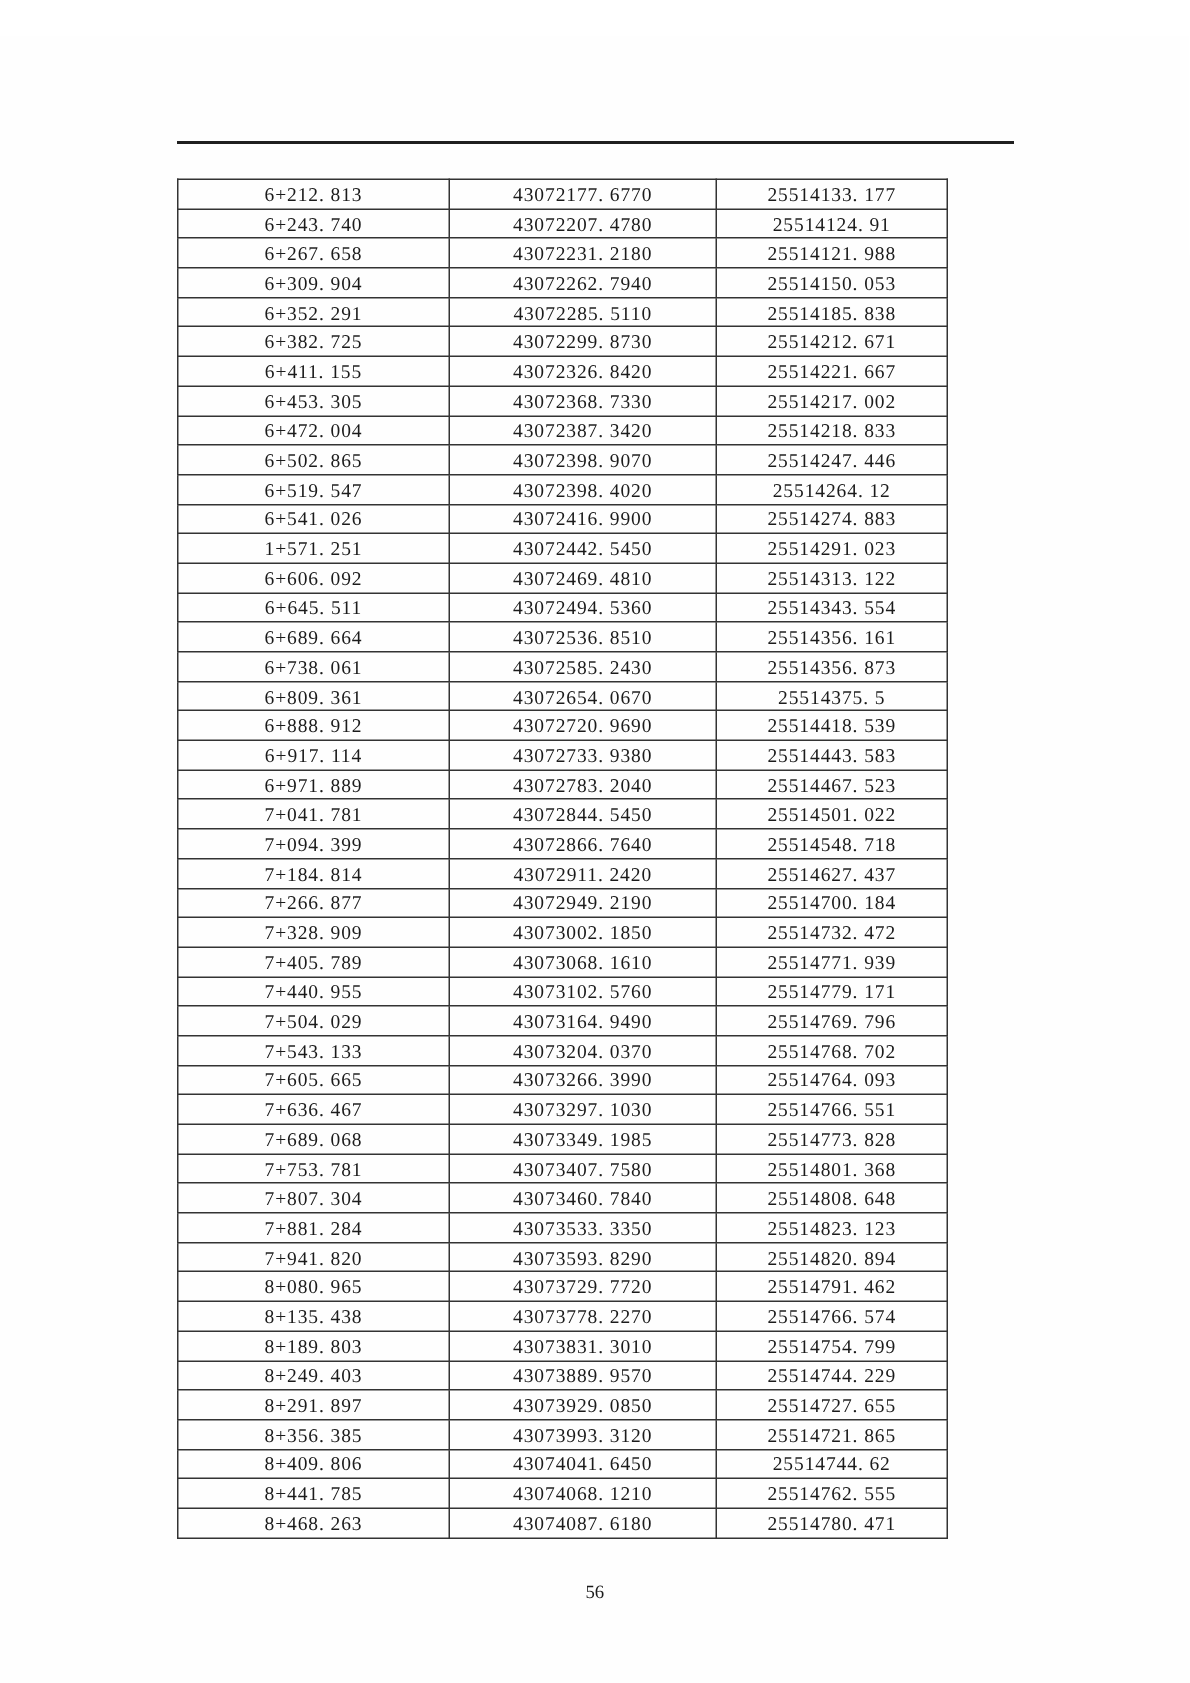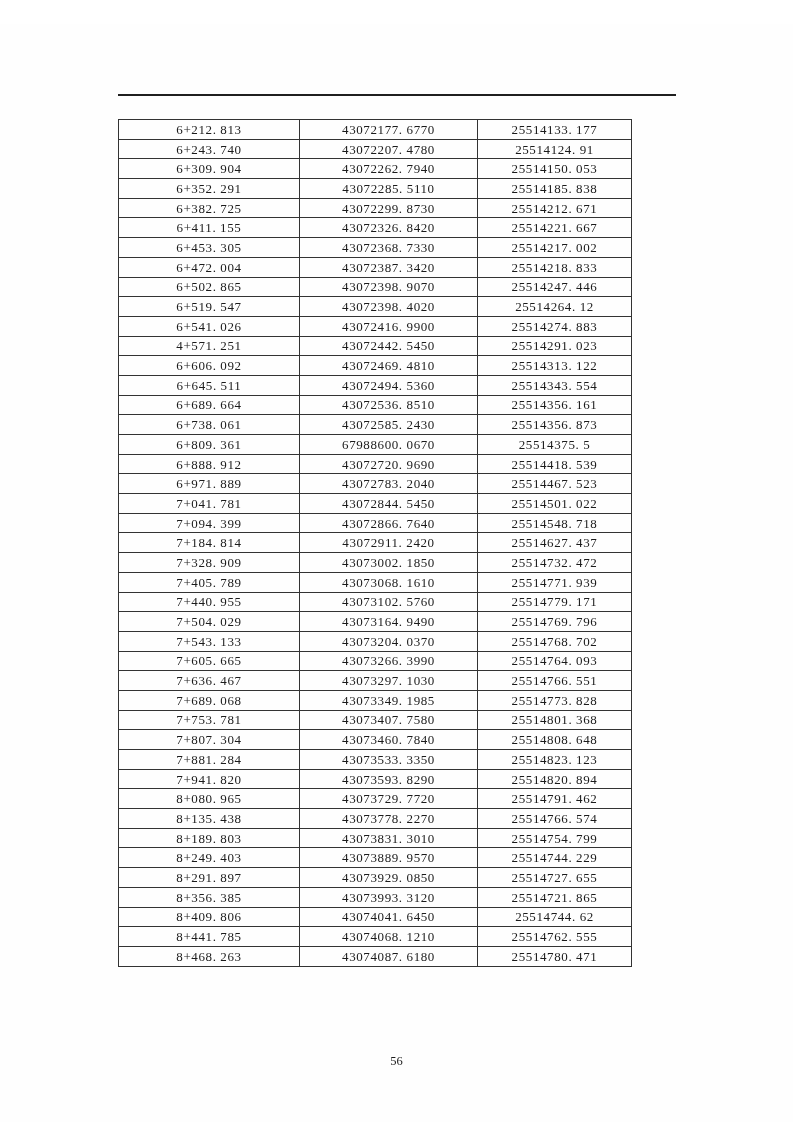--- a/index.html
+++ b/index.html
@@ -77,20 +77,25 @@
       <td>6+212. 813</td>
       <td>43072177. 6770</td>
       <td>25514133. 177</td>
     </tr>
         <tr>
       <td>6+243. 740</td>
       <td>43072207. 4780</td>
       <td>25514124. 91</td>
     </tr>
         <tr>
+      <td>6+267. 658</td>
+      <td>43072231. 2180</td>
+      <td>25514121. 988</td>
+    </tr>
+        <tr>
       <td>6+309. 904</td>
       <td>43072262. 7940</td>
       <td>25514150. 053</td>
     </tr>
         <tr>
       <td>6+352. 291</td>
       <td>43072285. 5110</td>
       <td>25514185. 838</td>
     </tr>
         <tr>
@@ -122,21 +127,21 @@
       <td>6+519. 547</td>
       <td>43072398. 4020</td>
       <td>25514264. 12</td>
     </tr>
         <tr>
       <td>6+541. 026</td>
       <td>43072416. 9900</td>
       <td>25514274. 883</td>
     </tr>
         <tr>
-      <td>4+571. 251</td>
+      <td>1+571. 251</td>
       <td>43072442. 5450</td>
       <td>25514291. 023</td>
     </tr>
         <tr>
       <td>6+606. 092</td>
       <td>43072469. 4810</td>
       <td>25514313. 122</td>
     </tr>
         <tr>
       <td>6+645. 511</td>
@@ -148,49 +153,59 @@
       <td>43072536. 8510</td>
       <td>25514356. 161</td>
     </tr>
         <tr>
       <td>6+738. 061</td>
       <td>43072585. 2430</td>
       <td>25514356. 873</td>
     </tr>
         <tr>
       <td>6+809. 361</td>
-      <td>67988600. 0670</td>
+      <td>43072654. 0670</td>
       <td>25514375. 5</td>
     </tr>
         <tr>
       <td>6+888. 912</td>
       <td>43072720. 9690</td>
       <td>25514418. 539</td>
     </tr>
         <tr>
+      <td>6+917. 114</td>
+      <td>43072733. 9380</td>
+      <td>25514443. 583</td>
+    </tr>
+        <tr>
       <td>6+971. 889</td>
       <td>43072783. 2040</td>
       <td>25514467. 523</td>
     </tr>
         <tr>
       <td>7+041. 781</td>
       <td>43072844. 5450</td>
       <td>25514501. 022</td>
     </tr>
         <tr>
       <td>7+094. 399</td>
       <td>43072866. 7640</td>
       <td>25514548. 718</td>
     </tr>
         <tr>
       <td>7+184. 814</td>
       <td>43072911. 2420</td>
       <td>25514627. 437</td>
     </tr>
         <tr>
+      <td>7+266. 877</td>
+      <td>43072949. 2190</td>
+      <td>25514700. 184</td>
+    </tr>
+        <tr>
       <td>7+328. 909</td>
       <td>43073002. 1850</td>
       <td>25514732. 472</td>
     </tr>
         <tr>
       <td>7+405. 789</td>
       <td>43073068. 1610</td>
       <td>25514771. 939</td>
     </tr>
         <tr>

